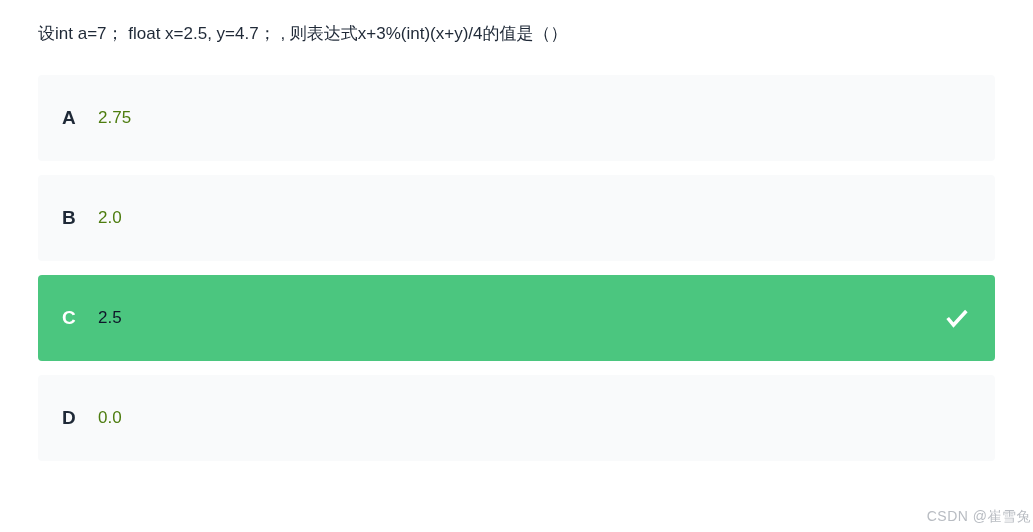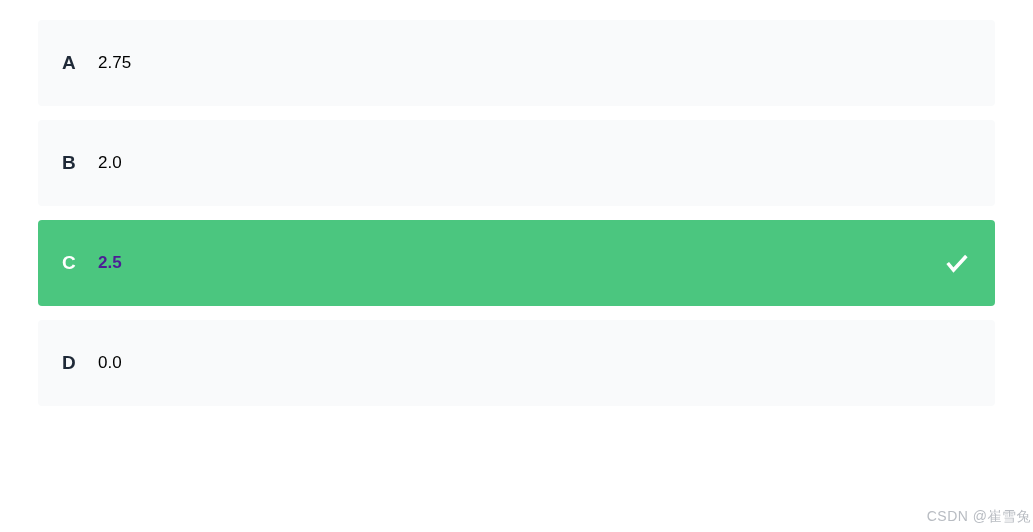--- a/index.html
+++ b/index.html
@@ -46,25 +46,24 @@
       font-weight: 600;
       color: #1f2937;
       width: 36px;
       flex-shrink: 0;
     }
     .option.correct .option-letter {
       color: #ffffff;
     }
     .option-text {
       font-size: 17px;
-      color: #000000;
+      color: #4d7c0f;
     }
     .option.correct .option-text {
-      color: #4c1d95;
-      font-weight: bold;
+      color: #0f172a;
     }
     .check-icon {
       position: absolute;
       right: 24px;
       top: 50%;
       transform: translateY(-50%);
       width: 28px;
       height: 28px;
       display: flex;
       align-items: center;
@@ -83,20 +82,21 @@
       right: 2px;
       font-size: 14px;
       color: #b8bcc2;
       letter-spacing: 0.5px;
     }
   </style>
 </head>
 <body>
 
 <div class="container">
+  <div class="question">设int a=7；  float x=2.5, y=4.7； , 则表达式x+3%(int)(x+y)/4的值是（）</div>
 
   <div class="options">
 
     <div class="option">
       <span class="option-letter">A</span>
       <span class="option-text">2.75</span>
     </div>
 
     <div class="option">
       <span class="option-letter">B</span>

